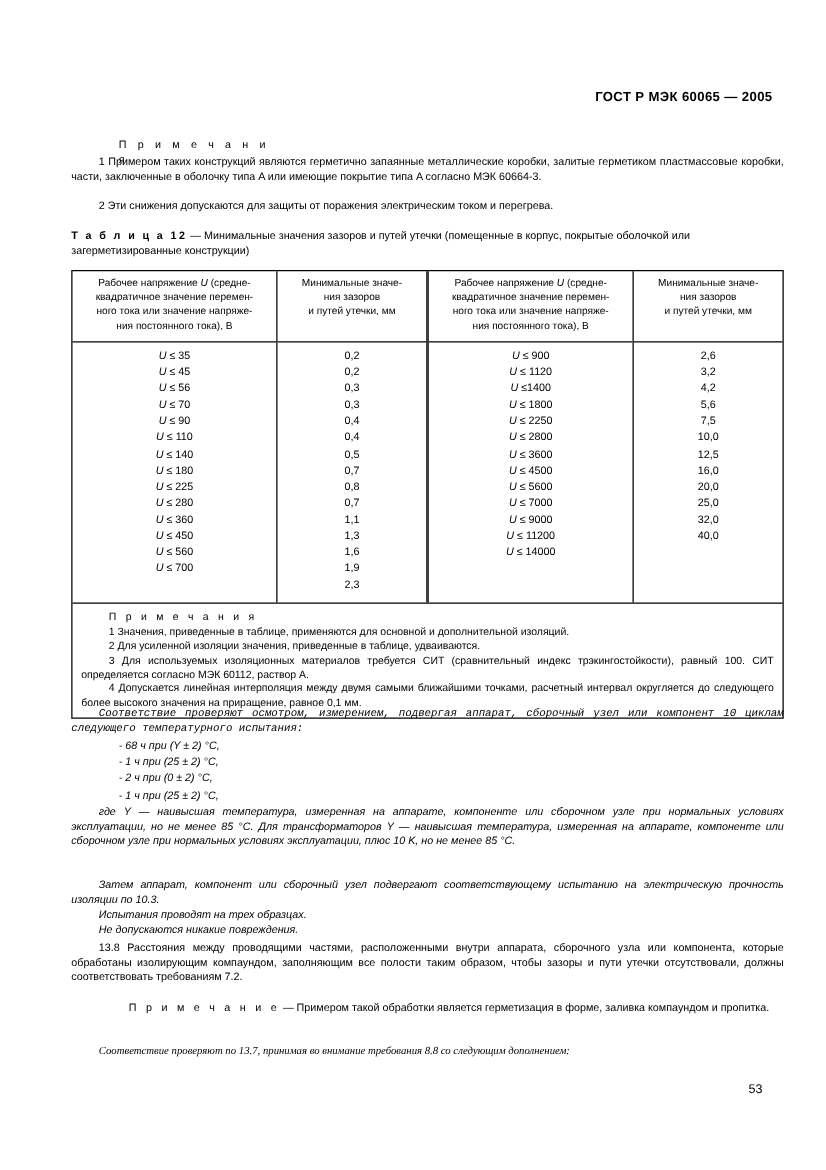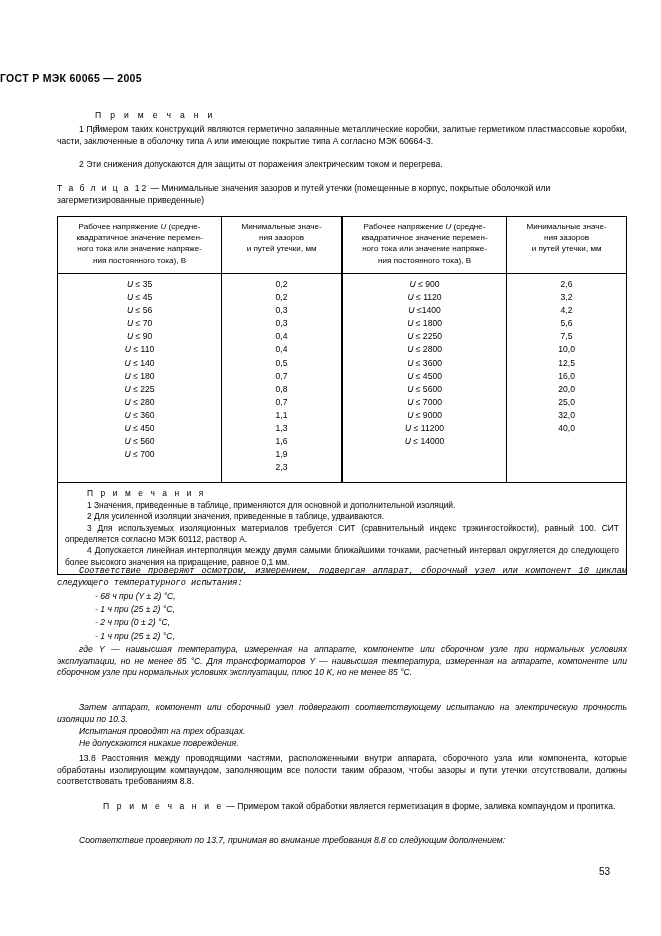--- a/index.html
+++ b/index.html
@@ -20,21 +20,21 @@
     left: 0; top: 0;
     width: 661px;
     height: 936px;
   }
   
   .doc-header {
     position: absolute;
     left: 0;
     top: 72px;
     width: 618px;
-    text-align: left;
+    text-align: right;
     font-size: 10.5px;
     font-weight: bold;
     letter-spacing: 0.3px;
   }
   
   .block {
     position: absolute;
     font-size: 8.6px;
     line-height: 11.6px;
     text-align: justify;
@@ -53,39 +53,39 @@
     position: absolute;
     left: 57px;
     top: 182px;
     width: 570px;
     font-size: 8.6px;
     line-height: 12.4px;
     text-align: left;
   }
   .tbl-caption .sp {
     letter-spacing: 1.9px;
+    font-weight: bold;
   }
   .tbl {
     position: absolute;
     left: 57px;
     top: 216px;
     width: 570px;
     border: 1px solid #000;
     box-sizing: border-box;
   }
   .tbl-grid {
     display: flex;
     width: 100%;
     box-sizing: border-box;
   }
   .half {
     display: flex;
     width: 50%;
     box-sizing: border-box;
-    justify-content: space-between;
   }
   .half.left {
     border-right: 1px solid #000;
   }
   .half.right {
     border-left: 1px solid #000;
   }
   .col {
     box-sizing: border-box;
   }
@@ -157,21 +157,21 @@
 
   <div class="doc-header">ГОСТ Р МЭК 60065 — 2005</div>
 
   <div class="block note-title" style="left:95px; top:110px; width:120px;">П р и м е ч а н и я</div>
 
   <div class="block ind" style="left:57px; top:124px; width:570px;">1 Примером таких конструкций являются герметично запаянные металлические коробки, залитые герметиком пластмассовые коробки, части, заключенные в оболочку типа A или имеющие покрытие типа A согласно МЭК 60664-3.</div>
 
   <div class="block ind" style="left:57px; top:159px; width:570px;">2 Эти снижения допускаются для защиты от поражения электрическим током и перегрева.</div>
 
   <div class="tbl-caption">
-    <span class="sp">Т а б л и ц а 12</span><span> — Минимальные значения зазоров и путей утечки (помещенные в корпус, покрытые оболочкой или загерметизированные приведенные)</span>
+    <span class="sp">Т а б л и ц а 12</span><span> — Минимальные значения зазоров и путей утечки (помещенные в корпус, покрытые оболочкой или загерметизированные конструкции)</span>
   </div>
 
   <div class="tbl">
     <div class="tbl-grid">
 
       <div class="half left">
         <div class="col volt">
           <div class="hd">
             <span>Рабочее напряжение </span><i>U</i><span> (средне-</span><br>
             <span>квадратичное значение перемен-</span><br>
@@ -295,23 +295,23 @@
     </div>
 
   <div class="block ind ital" style="left:57px; top:644px; width:570px;">где Y — наивысшая температура, измеренная на аппарате, компоненте или сборочном узле при нормальных условиях эксплуатации, но не менее 85 °С. Для трансформаторов Y — наивысшая температура, измеренная на аппарате, компоненте или сборочном узле при нормальных условиях эксплуатации, плюс 10 K, но не менее 85 °С.</div>
 
   <div class="block ind ital" style="left:57px; top:702px; width:570px;font-style:italic;">Затем аппарат, компонент или сборочный узел подвергают соответствующему испытанию на электрическую прочность изоляции по 10.3.</div>
 
   <div class="block ind ital" style="left:57px; top:738px; width:570px;">Не допускаются никакие повреждения.</div>
 
   <div class="block ind ital" style="left:57px; top:726px; width:570px;">Испытания проводят на трех образцах.</div>
 
-  <div class="block ind" style="left:57px; top:753px; width:570px;">13.8 Расстояния между проводящими частями, расположенными внутри аппарата, сборочного узла или компонента, которые обработаны изолирующим компаундом, заполняющим все полости таким образом, чтобы зазоры и пути утечки отсутствовали, должны соответствовать требованиям 8.8.</div>
+  <div class="block ind" style="left:57px; top:753px; width:570px;">13.8 Расстояния между проводящими частями, расположенными внутри аппарата, сборочного узла или компонента, которые обработаны изолирующим компаундом, заполняющим все полости таким образом, чтобы зазоры и пути утечки отсутствовали, должны соответствовать требованиям 7.2.</div>
 
   <div class="block ind" style="left:57px; top:801px; width:570px;">
     <span style="letter-spacing:2.6px;padding-left:24px;">П р и м е ч а н и е</span><span> — Примером такой обработки является герметизация в форме, заливка компаундом и пропитка.</span>
   </div>
 
-  <div class="block ind ital" style="left:57px; top:835px; width:570px;">Соответствие проверяют по 13.7,  принимая  во  внимание  требования 8.8  со  следующим дополнением:</div>
+  <div class="block ind ital" style="left:57px; top:835px; width:570px;font-family:Liberation Serif, serif;">Соответствие проверяют по 13.7,  принимая  во  внимание  требования 8.8  со  следующим дополнением:</div>
 
   <div class="folio">53</div>
 
 </div>
 
 </body></html>

